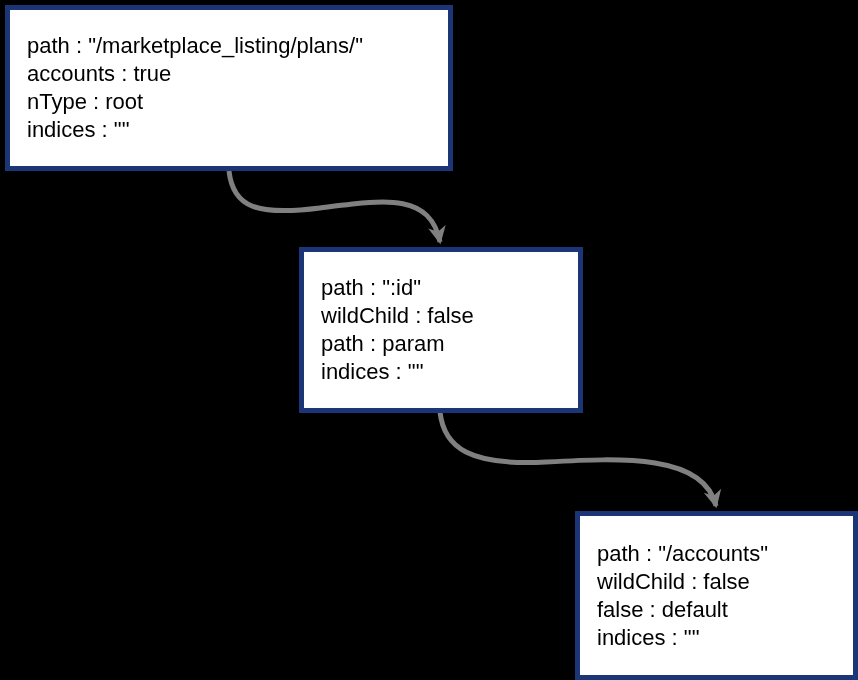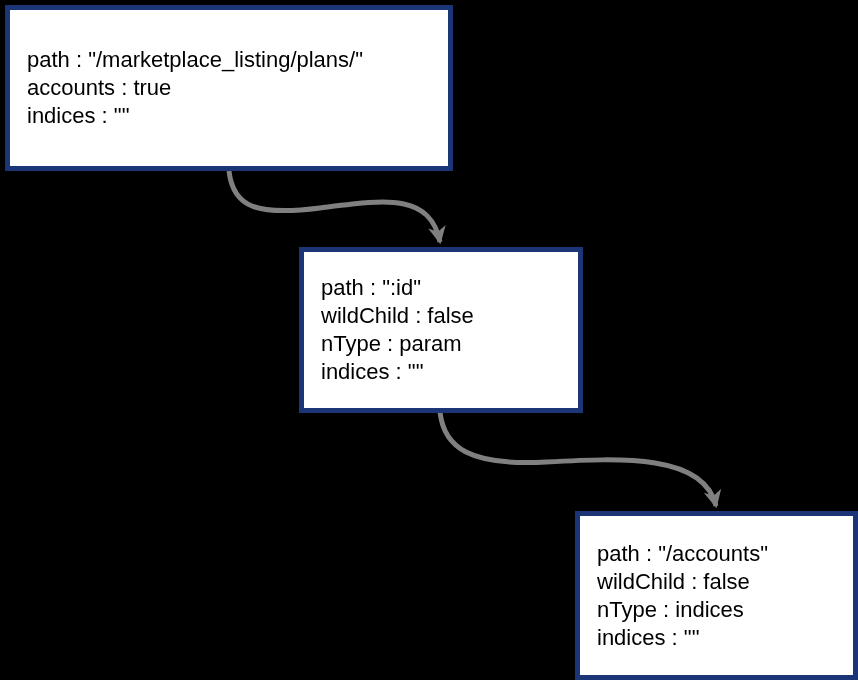--- a/index.html
+++ b/index.html
@@ -63,30 +63,31 @@
         <path class="head" d="M 1 1 L 5.5 9 L 1 17 L 17 9 Z"></path>
       </marker>
     </defs>
     <path class="edge" d="M 229 171 C 233 207, 256 216, 320 208 C 384 200, 430 192, 440 242" marker-end="url(#arrowhead)"></path>
     <path class="edge" d="M 440 412 C 444 448, 470 466, 546 462 C 622 458, 704 454, 716 506" marker-end="url(#arrowhead)"></path>
   </svg>
 
   <div class="node" id="node-root">
     <div class="line">path : "/marketplace_listing/plans/"</div>
     <div class="line">accounts : true</div>
+    <div class="line">nType : root</div>
     <div class="line">indices : ""</div>
   </div>
 
   <div class="node" id="node-param">
     <div class="line">path : ":id"</div>
     <div class="line">wildChild : false</div>
-    <div class="line">nType : param</div>
+    <div class="line">path : param</div>
     <div class="line">indices : ""</div>
   </div>
 
   <div class="node" id="node-default">
     <div class="line">path : "/accounts"</div>
     <div class="line">wildChild : false</div>
-    <div class="line">nType : indices</div>
+    <div class="line">false : default</div>
     <div class="line">indices : ""</div>
   </div>
 
 </div>
 
 </body></html>

